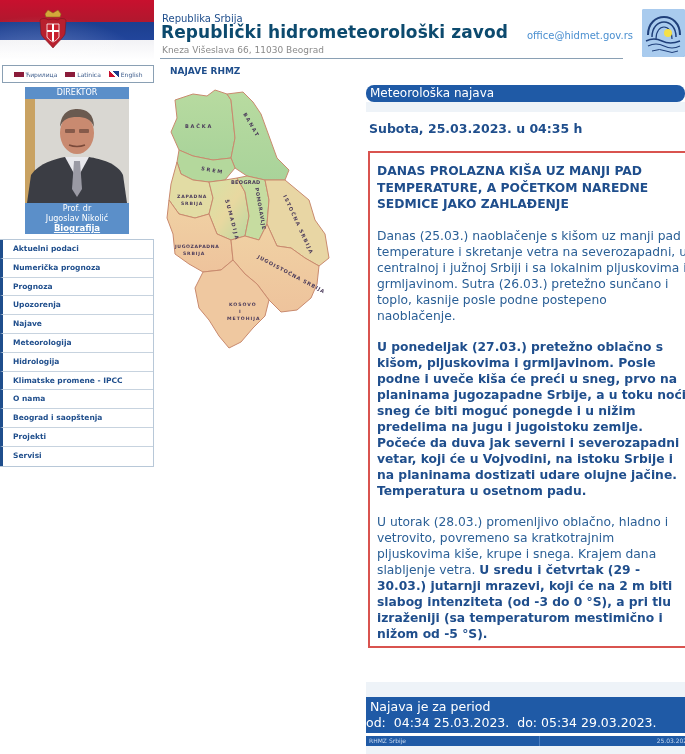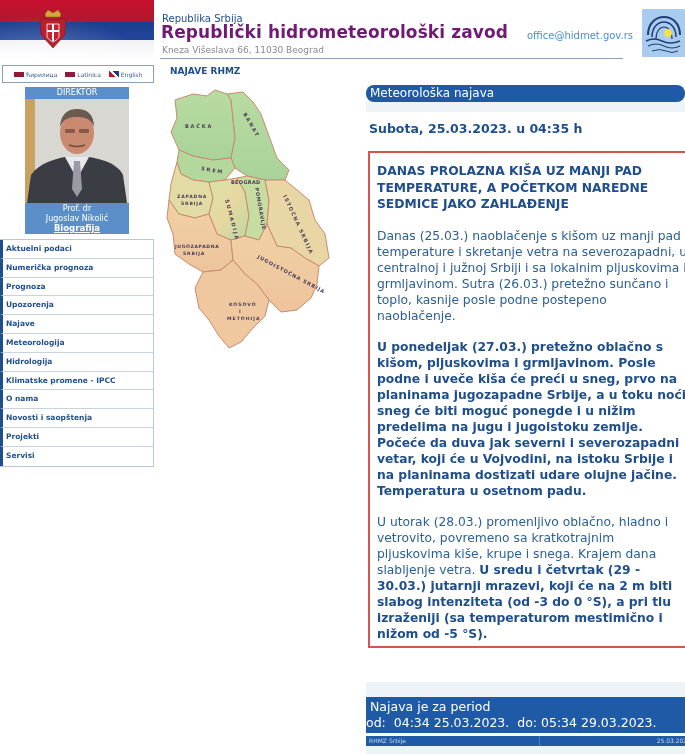--- a/index.html
+++ b/index.html
@@ -10,41 +10,41 @@
   .flag-banner { position: absolute; left: 0; top: 0; width: 154px; height: 60px; overflow: hidden; }
   .flag-banner .stripe { position: absolute; left: 0; width: 100%; }
   .flag-banner .s-red { top: 0; height: 22px; background: linear-gradient(180deg,#c8102e 0%,#b0182e 100%); }
   .flag-banner .s-blue { top: 22px; height: 18px; background: linear-gradient(180deg,#1b3f8f 0%,#22459b 100%); }
   .flag-banner .s-white { top: 40px; height: 20px; background: linear-gradient(180deg,#f2f2f5 0%,#ffffff 100%); }
   .flag-banner .wave { position:absolute; left:-20px; top:0; width:200px; height:60px;
       background: radial-gradient(ellipse at 30% 120%, rgba(255,255,255,0.35), transparent 55%); }
   .coat { position: absolute; left: 36px; top: 8px; width: 34px; height: 44px; }
 
   .hdr-sub { position: absolute; left: 162px; top: 13px; font-size: 10px; color: #1f4e8c; font-family: "DejaVu Sans", sans-serif; }
-  .hdr-title { position: absolute; left: 161px; top: 22px; font-size: 17px; font-weight: bold; color: #701a75; letter-spacing: 0.1px; }
+  .hdr-title { position: absolute; left: 161px; top: 22px; font-size: 17px; font-weight: bold; color: #0c4a6e; letter-spacing: 0.1px; }
   .hdr-addr { position: absolute; left: 162px; top: 45px; font-size: 9px; color: #8a8a8a; }
   .hdr-rule { position: absolute; left: 160px; top: 58px; width: 463px; height: 1px; background: #8aa0b4; }
   .hdr-email { position: absolute; left: 527px; top: 30px; font-size: 10px; color: #4a8fd0; }
   .logo { position: absolute; left: 642px; top: 9px; width: 43px; height: 48px; background: linear-gradient(180deg,#9fc4ea,#6d9ed4); border-radius: 2px; overflow: hidden; }
 
   
   .lang-bar { position: absolute; left: 2px; top: 65px; width: 152px; height: 18px; border: 1px solid #8aa0b4;
               display: flex; align-items: center; justify-content: center; gap: 8px; font-size: 6px; color: #3a5a8a; }
   .lang-item { display: flex; align-items: center; gap: 2px; cursor: pointer; }
   .lang-flag { width: 10px; height: 5px; background: #8b1c3a; display: inline-block; }
   .lang-flag.uk { background: linear-gradient(45deg,#c8102e 40%,#fff 40%,#fff 60%,#1b3f8f 60%); height: 6px; }
 
   .director { position: absolute; left: 25px; top: 87px; width: 104px; height: 147px; background: #5b8fc9; }
   .director .dtitle { height: 12px; text-align: center; font-size: 8px; color: #ffffff; line-height: 12px; }
   .director .photo { position: absolute; left: 0; top: 12px; width: 104px; height: 104px; background: linear-gradient(90deg,#c8a060 0 10px,#d8d6d0 10px); overflow: hidden; }
   .director .dname { position: absolute; left: 0; top: 117px; width: 104px; text-align: center; font-size: 8px; color: #ffffff; line-height: 10px; }
   .director .dlink { position: absolute; left: 0; top: 136px; width: 104px; text-align: center; font-size: 8.5px; color: #ffffff; font-weight: bold; text-decoration: underline; line-height: 10px; }
 
   .nav { position: absolute; left: 0; top: 239px; width: 154px; border: 1px solid #b8c8d8; border-left: none; }
-  .nav-item { height: 18.8px; border-bottom: 1px solid #c7d3df; border-left: 3px solid #1f4e8c; padding-left: 3px;
+  .nav-item { height: 18.8px; border-bottom: 1px solid #c7d3df; border-left: 3px solid #1f4e8c; padding-left: 10px;
               font-size: 7.5px; font-weight: bold; color: #1f4e8c; line-height: 18px; cursor: pointer; white-space: nowrap; }
   .nav-item:last-child { border-bottom: none; }
 
   
   .section-title { position: absolute; left: 170px; top: 66px; font-size: 9px; font-weight: bold; color: #1f4e8c; }
   .map { position: absolute; left: 165px; top: 88px; width: 190px; height: 270px; }
 
   
   .panel-head { position: absolute; left: 366px; top: 85px; width: 319px; height: 17px; background: #1f5aa6; color: #ffffff;
                 font-size: 12px; line-height: 17px; padding-left: 4px; border-radius: 8px; }
@@ -145,21 +145,21 @@
 <div class="nav">
   <div class="nav-item">Aktuelni podaci</div>
   <div class="nav-item">Numerička prognoza</div>
   <div class="nav-item">Prognoza</div>
   <div class="nav-item">Upozorenja</div>
   <div class="nav-item">Najave</div>
   <div class="nav-item">Meteorologija</div>
   <div class="nav-item">Hidrologija</div>
   <div class="nav-item">Klimatske promene - IPCC</div>
   <div class="nav-item">O nama</div>
-  <div class="nav-item">Novosti i saopštenja</div>
+  <div class="nav-item">Beograd i saopštenja</div>
   <div class="nav-item">Projekti</div>
   <div class="nav-item">Servisi</div>
 </div>
 
 <div class="section-title">NAJAVE RHMZ</div>
 
 <svg class="map" viewBox="0 0 190 270">
   <defs>
     <linearGradient id="gN" x1="0" y1="0" x2="0" y2="1">
       <stop offset="0" stop-color="#b8dba0"></stop>

